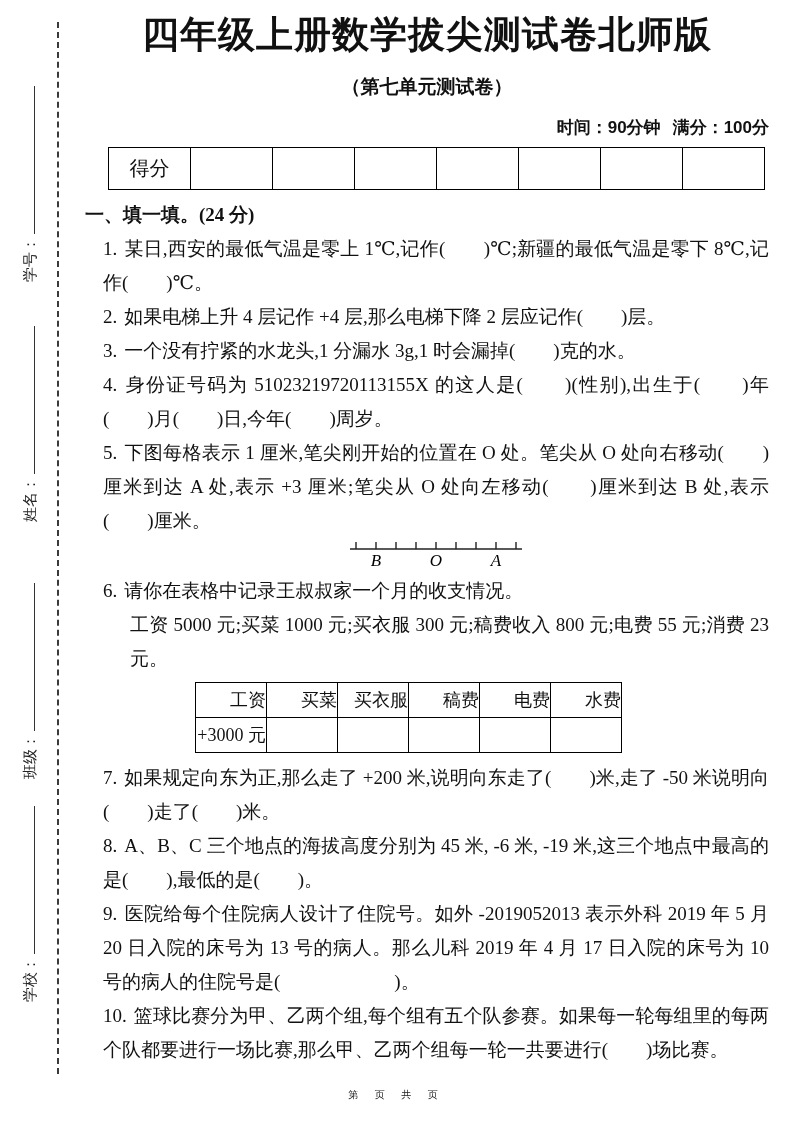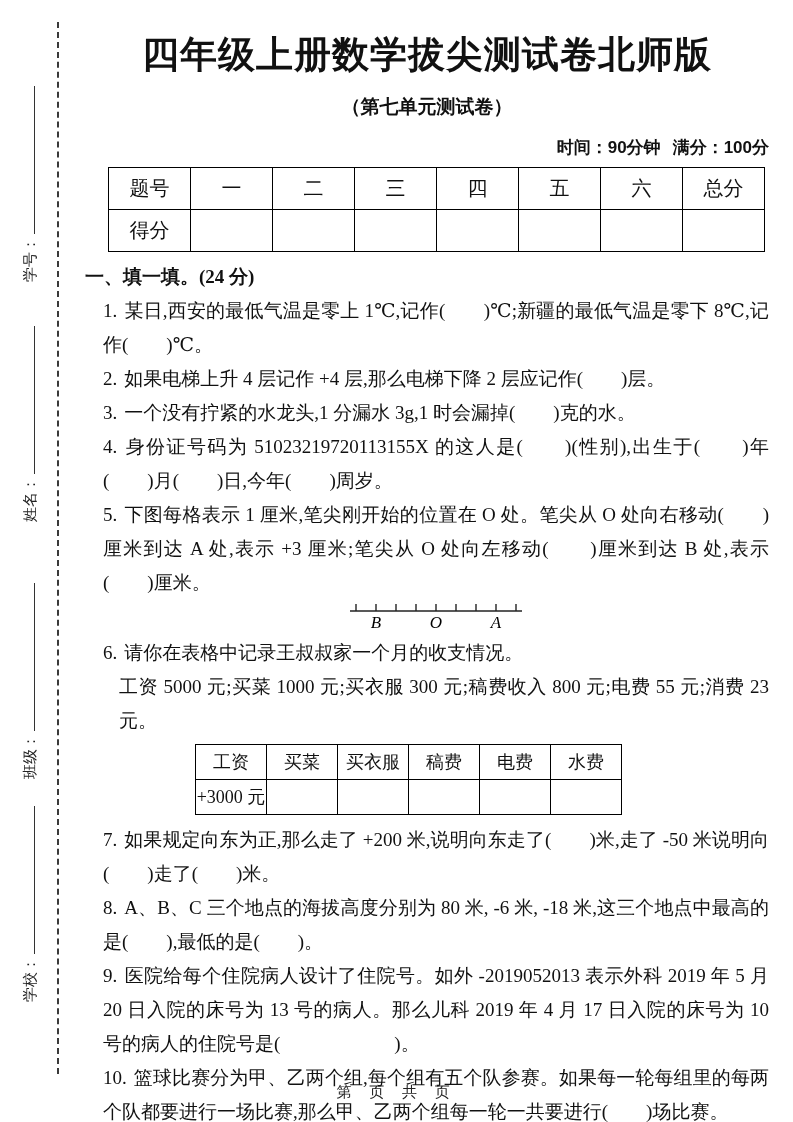--- a/index.html
+++ b/index.html
@@ -21,21 +21,21 @@
   }
   .margin-field .blank{flex:1;border-bottom:1.6px solid #333;height:14px;margin-left:3px;}
   #mf-0{top:282px;}
   #mf-1{top:522px;}
   #mf-2{top:779px;}
   #mf-3{top:1002px;}
 
   
   .content{position:absolute;left:85px;top:0;width:684px;}
   .title{
-    margin-top:30px;text-align:center;font-weight:bold;font-size:37px;
+    margin-top:10px;text-align:center;font-weight:bold;font-size:37px;
     font-family:"Liberation Sans","DejaVu Sans",sans-serif;letter-spacing:1px;
   }
   .subtitle{
     margin-top:14px;text-align:center;font-weight:bold;font-size:19px;
     font-family:"Liberation Sans","DejaVu Sans",sans-serif;
   }
   .exam-info{
     margin-top:16px;text-align:right;font-size:17px;
     font-family:"Liberation Sans","DejaVu Sans",sans-serif;
     font-weight:bold;
@@ -46,38 +46,38 @@
   .score-table{margin:8px 0 0 23px;width:657px;table-layout:fixed;}
   .score-table td{
     border:1.5px solid #000;height:41px;text-align:center;
     font-size:20px;padding:0;
   }
 
   .section-title{margin:12px 0 4px 0;font-weight:bold;font-size:19px;font-family:Liberation Serif, serif;}
 
   .question{margin-left:18px;font-size:19px;line-height:34px;text-align:justify;}
   .q-num{margin-right:7px;}
-  .q-sub{margin-left:16px;}
+  .q-sub{margin-left:27px;}
 
   
   .numline-wrap{text-align:center;margin:0 0 4px 0;line-height:0;}
   .numline-label{
     font-family:"Liberation Serif","DejaVu Serif",serif;
     font-style:italic;font-size:17px;
   }
 
   .expense-table{margin:6px 0 8px 92px;width:427px;table-layout:fixed;}
   .expense-table td{
-    border:1.5px solid #000;height:32px;text-align:center;
+    border:1.5px solid #000;height:32px;text-align:right;
     font-size:18px;padding:0;
   }
 
   .footer{
     position:absolute;bottom:20px;left:0;width:100%;text-align:center;
-    font-size:15px;letter-spacing:7px;color:#222;
+    font-size:10px;letter-spacing:7px;color:#222;
   }
 </style>
 </head>
 <body>
 
 <div class="dashed-line"></div>
 
 <div class="margin-field" id="mf-0">
   <span>学号：</span>
   <span class="blank"></span>
@@ -99,30 +99,20 @@
 
   <div class="title">四年级上册数学拔尖测试卷北师版</div>
   <div class="subtitle">（第七单元测试卷）</div>
 
   <div class="exam-info">
     <span>时间：90分钟</span><span class="gap"></span><span>满分：100分</span>
   </div>
 
   <table class="score-table">
     <tbody>
-        <tr>
-      <td>题号</td>
-      <td>一</td>
-      <td>二</td>
-      <td>三</td>
-      <td>四</td>
-      <td>五</td>
-      <td>六</td>
-      <td>总分</td>
-    </tr>
     <tr>
       <td>得分</td>
       <td></td>
       <td></td>
       <td></td>
       <td></td>
       <td></td>
       <td></td>
       <td></td>
     </tr>
@@ -191,21 +181,21 @@
       </tr>
     </tbody>
       </table>
   </div>
 
   <div class="question">
     <span class="q-num">7.</span><span>如果规定向东为正,那么走了 +200 米,说明向东走了(　　)米,走了 -50 米说明向(　　)走了(　　)米。</span>
   </div>
 
   <div class="question">
-    <span class="q-num">8.</span><span>A、B、C 三个地点的海拔高度分别为 80 米, -6 米, -18 米,这三个地点中最高的是(　　),最低的是(　　)。</span>
+    <span class="q-num">8.</span><span>A、B、C 三个地点的海拔高度分别为 45 米, -6 米, -19 米,这三个地点中最高的是(　　),最低的是(　　)。</span>
   </div>
 
   <div class="question">
     <span class="q-num">9.</span><span>医院给每个住院病人设计了住院号。如外 -2019052013 表示外科 2019 年 5 月 20 日入院的床号为 13 号的病人。那么儿科 2019 年 4 月 17 日入院的床号为 10 号的病人的住院号是(　　　　　　)。</span>
   </div>
 
   <div class="question">
     <span class="q-num">10.</span><span>篮球比赛分为甲、乙两个组,每个组有五个队参赛。如果每一轮每组里的每两个队都要进行一场比赛,那么甲、乙两个组每一轮一共要进行(　　)场比赛。</span>
   </div>
 

